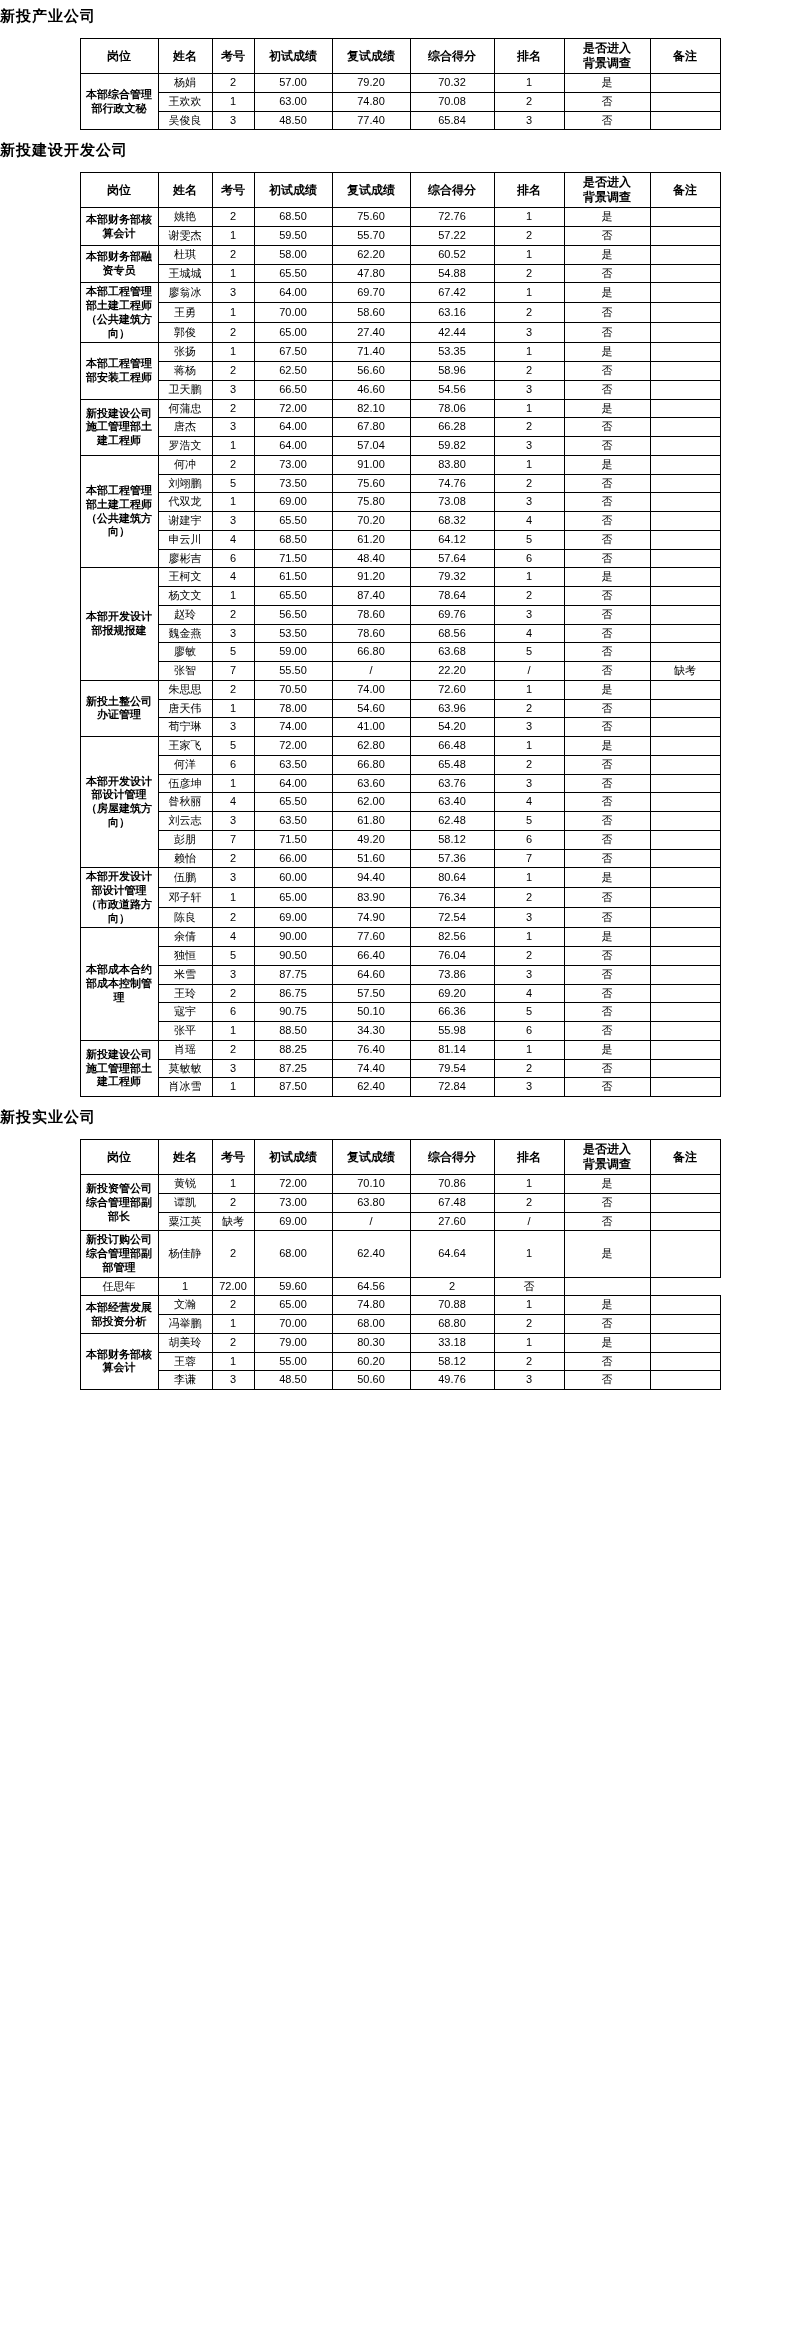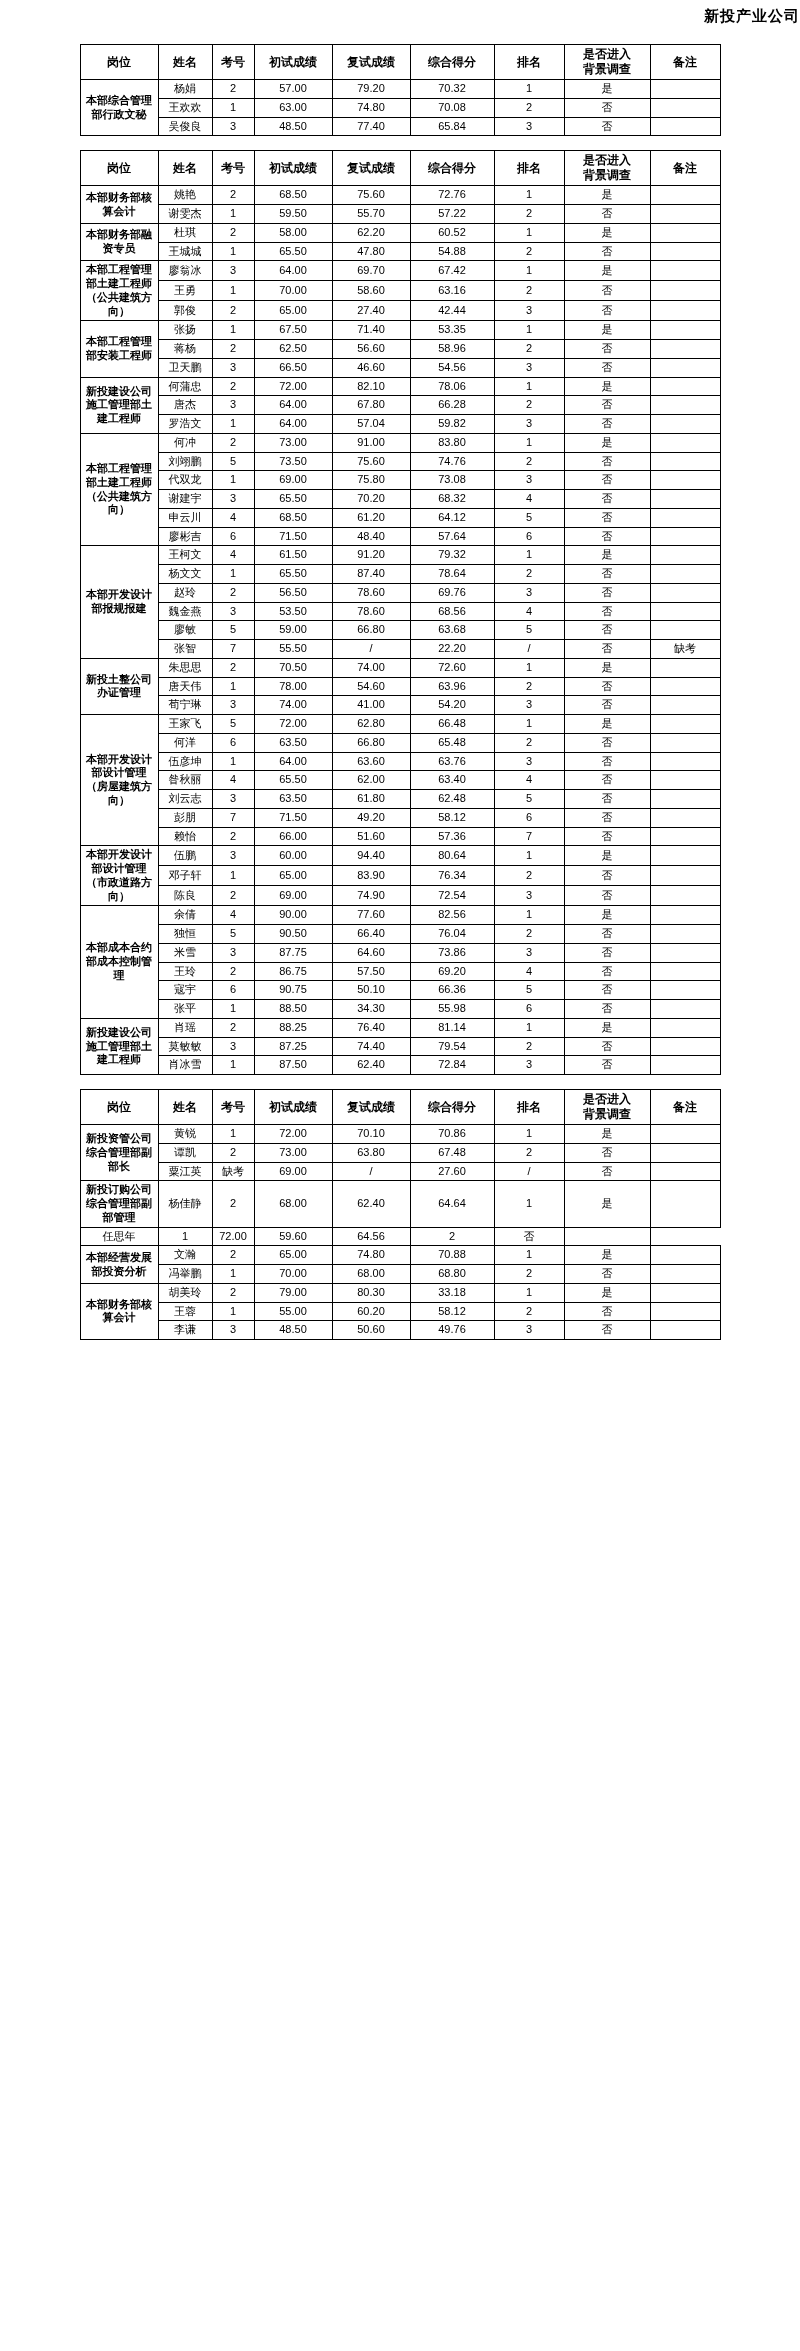--- a/index.html
+++ b/index.html
@@ -16,29 +16,29 @@
     width: 800px;
     box-sizing: border-box;
     padding: 4px 0 6px 0;
   }
   .section {
     margin: 0 0 6px 0;
   }
   .section-title {
     font-size: 15px;
     font-weight: bold;
-    text-align: right;
+    text-align: left;
     padding: 3px 0 4px 0;
     letter-spacing: 1px;
     font-family: Liberation Serif, serif;
   }
   table.grid {
     border-collapse: collapse;
     table-layout: fixed;
-    margin: 14px auto;
+    margin: 8px auto;
     background: #fff;
   }
   table.grid td, table.grid th {
     border: 1px solid #000;
     font-size: 11px;
     text-align: center;
     vertical-align: middle;
     padding: 2px 1px;
     line-height: 1.25;
     word-break: break-all;
@@ -134,20 +134,21 @@
           <td class="num">65.84</td>
           <td class="num">3</td>
           <td>否</td>
           <td></td>
         </tr>
       </tbody>
     </table>
   </div>
 
   <div class="section">
+    <div class="section-title">新投建设开发公司</div>
     <table class="grid">
       <colgroup>
         <col class="w-post">
           <col class="w-name">
           <col class="w-no">
           <col class="w-sc">
           <col class="w-sc2">
           <col class="w-total">
           <col class="w-rank">
           <col class="w-bg">
@@ -650,20 +651,21 @@
             <td class="num">72.84</td>
             <td class="num">3</td>
             <td>否</td>
             <td></td>
           </tr>
         </tbody>
     </table>
   </div>
 
   <div class="section">
+    <div class="section-title">新投实业公司</div>
     <table class="grid">
       <colgroup>
         <col class="w-post">
           <col class="w-name">
           <col class="w-no">
           <col class="w-sc">
           <col class="w-sc2">
           <col class="w-total">
           <col class="w-rank">
           <col class="w-bg">

